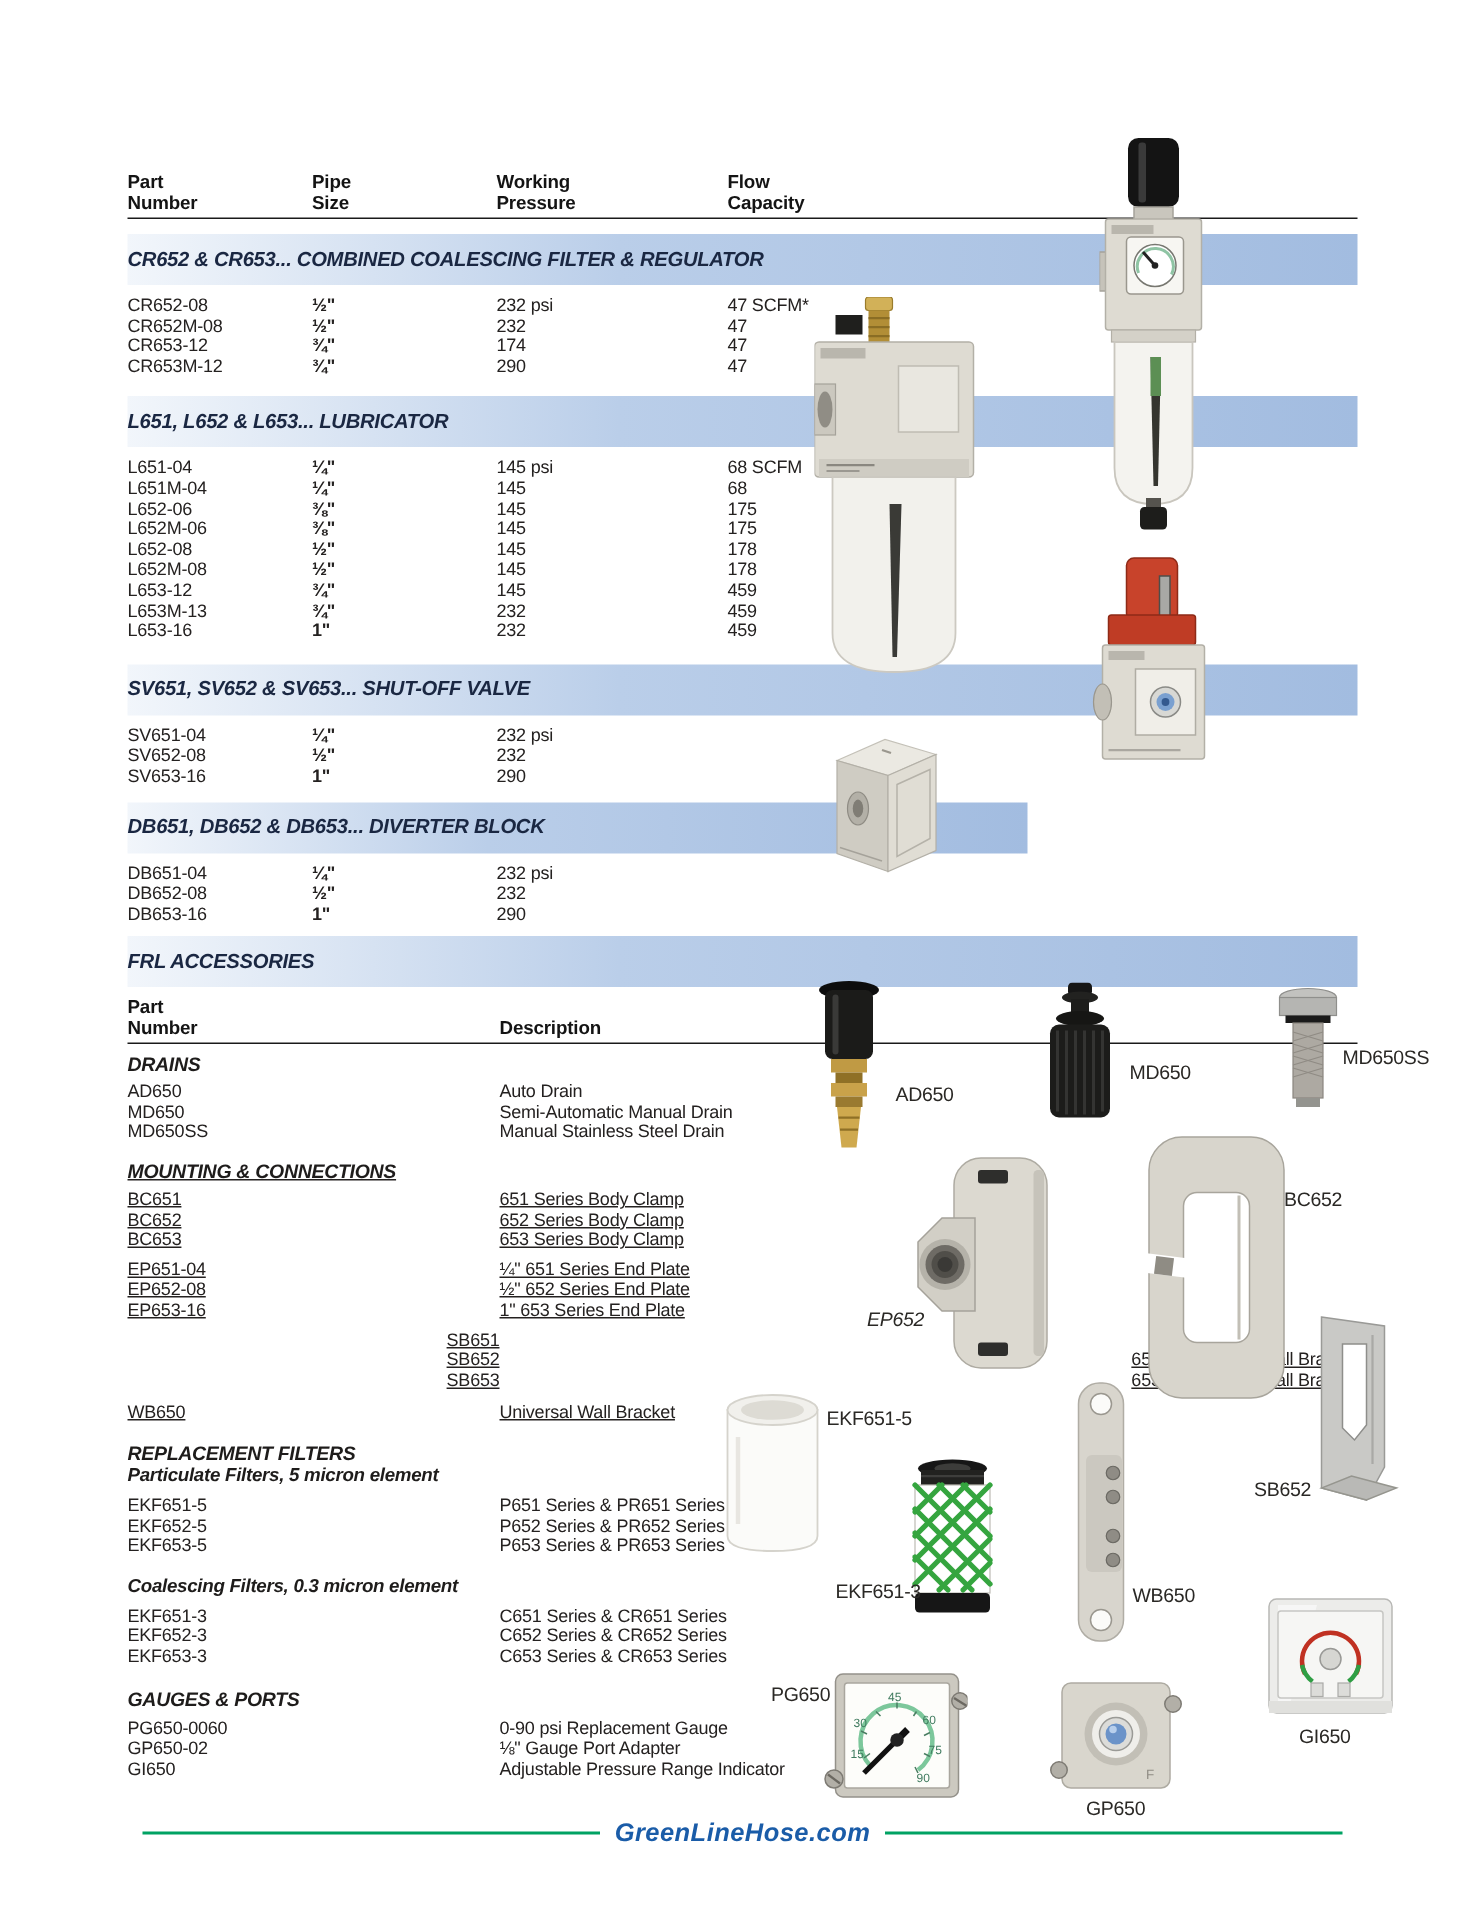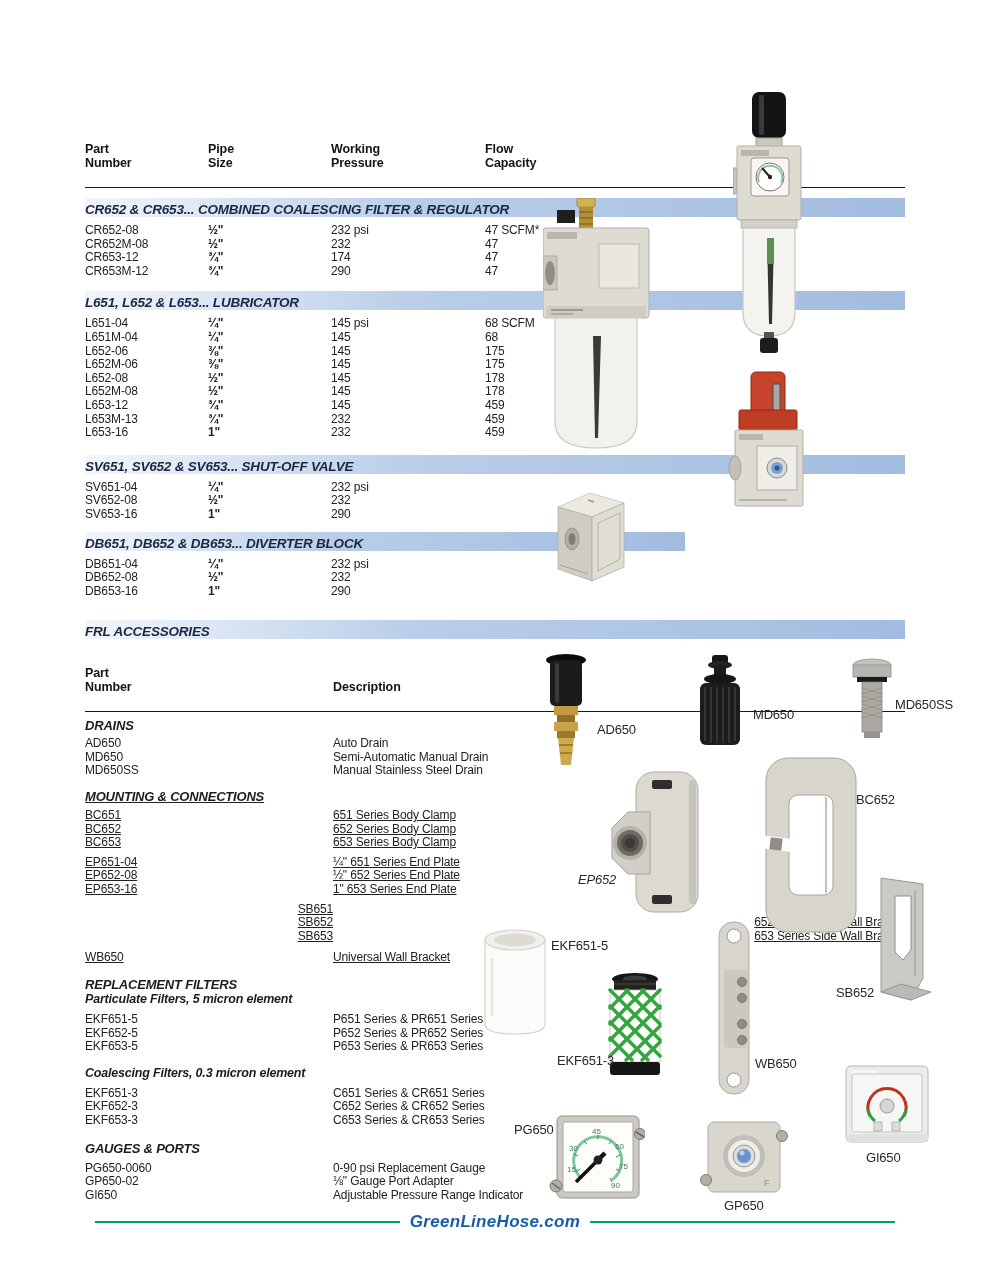--- a/index.html
+++ b/index.html
@@ -9,49 +9,49 @@
   
   .banner{position:absolute;left:88px;top:59px;width:790px;height:31px;border-radius:16px;
           background:linear-gradient(180deg,#9cb3d8 0%,#8aa5cf 55%,#7e9bc8 100%);
           box-shadow:6px 4px 0 #7c98c6;display:flex;align-items:center;justify-content:center;z-index:1;}
   .banner span{font-weight:bold;font-size:24px;letter-spacing:1px;color:#fff;
                text-shadow:2px 2px 0 #33538c;white-space:nowrap;}
 
   
   .left-col{position:absolute;left:85px;top:115px;width:820px;z-index:1;}
 
-  .spec-head,.acc-head{padding-bottom:17px;border-bottom:1.5px solid #1a1a1a;margin-top:28px;}
+  .spec-head,.acc-head{padding-bottom:3px;border-bottom:1.5px solid #1a1a1a;}
   .spec-head{margin-bottom:10px;}
   .acc-head{margin-bottom:6px;}
   .hrow{display:grid;grid-template-columns:123px 123px 154px 1fr;}
   .arow{display:grid;grid-template-columns:248px 1fr;}
   .hcell{font-weight:bold;font-size:12.5px;line-height:13.5px;letter-spacing:-0.1px;color:#141414;}
   .hcell span{display:block;}
 
-  .sec-bar{height:19px;margin-bottom:7px;display:flex;align-items:flex-end;
+  .sec-bar{height:34px;margin-bottom:7px;display:flex;align-items:center;
            background:linear-gradient(90deg,#f2f6fb 0%,#bacee9 40%,#a2bce0 100%);}
   .sec-bar span{font-style:italic;font-weight:bold;font-size:13.5px;color:#1a2742;
                 letter-spacing:-0.2px;transform:translateY(-0.5px);}
   .bar-short{width:600px;}
 
   .tr{display:grid;grid-template-columns:123px 123px 154px 1fr;font-size:12px;
       line-height:13.6px;letter-spacing:-0.15px;}
   .atr{display:grid;grid-template-columns:248px 1fr;font-size:12px;line-height:13.6px;letter-spacing:-0.15px;}
   .c-pipe{font-weight:bold;}
 
   .note{font-style:italic;font-size:11.5px;line-height:13.5px;color:#242120;}
   .notes{margin-top:3px;}
 
   .grp-h{font-style:italic;font-weight:bold;font-size:13px;line-height:15px;color:#1e1c1b;letter-spacing:-0.2px;}
   .sub-h{font-style:italic;font-weight:bold;font-size:12.5px;line-height:15px;color:#1e1c1b;letter-spacing:-0.2px;}
 
   .mb4{margin-bottom:4px;}.mb5{margin-bottom:5px;}.mb6{margin-bottom:6px;}
   .mb7{margin-bottom:7px;}.mb8{margin-bottom:8px;text-align:right;}.mb10{margin-bottom:10px;}
   .mb11{margin-bottom:11px;}.mb12{margin-bottom:12px;text-decoration:underline;}.mb13{margin-bottom:13px;}
-  .mb15{margin-bottom:15px;}.mb22{margin-bottom:22px;}
+  .mb15{margin-bottom:15px;}.mb22{margin-bottom:8px;}
   .mt12{margin-top:12px;}
 
   
   .art{position:absolute;z-index:2;}
   .plabel{position:absolute;z-index:3;font-size:13px;letter-spacing:-0.2px;color:#2a2825;white-space:nowrap;}
 
   
   .footer{position:absolute;left:95px;top:1212px;width:800px;display:flex;align-items:center;z-index:1;}
   .footer .rule{flex:1;height:2px;background:#00a263;}
   .footer .url{padding:0 10px;font-weight:bold;font-style:italic;font-size:17px;

